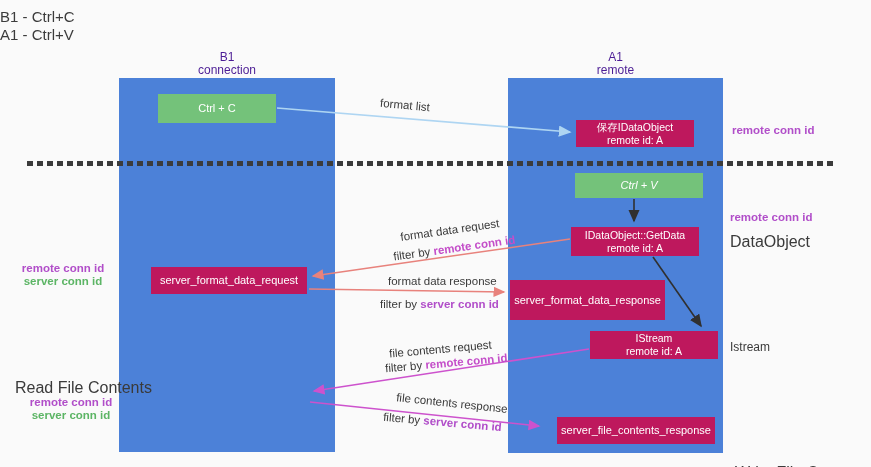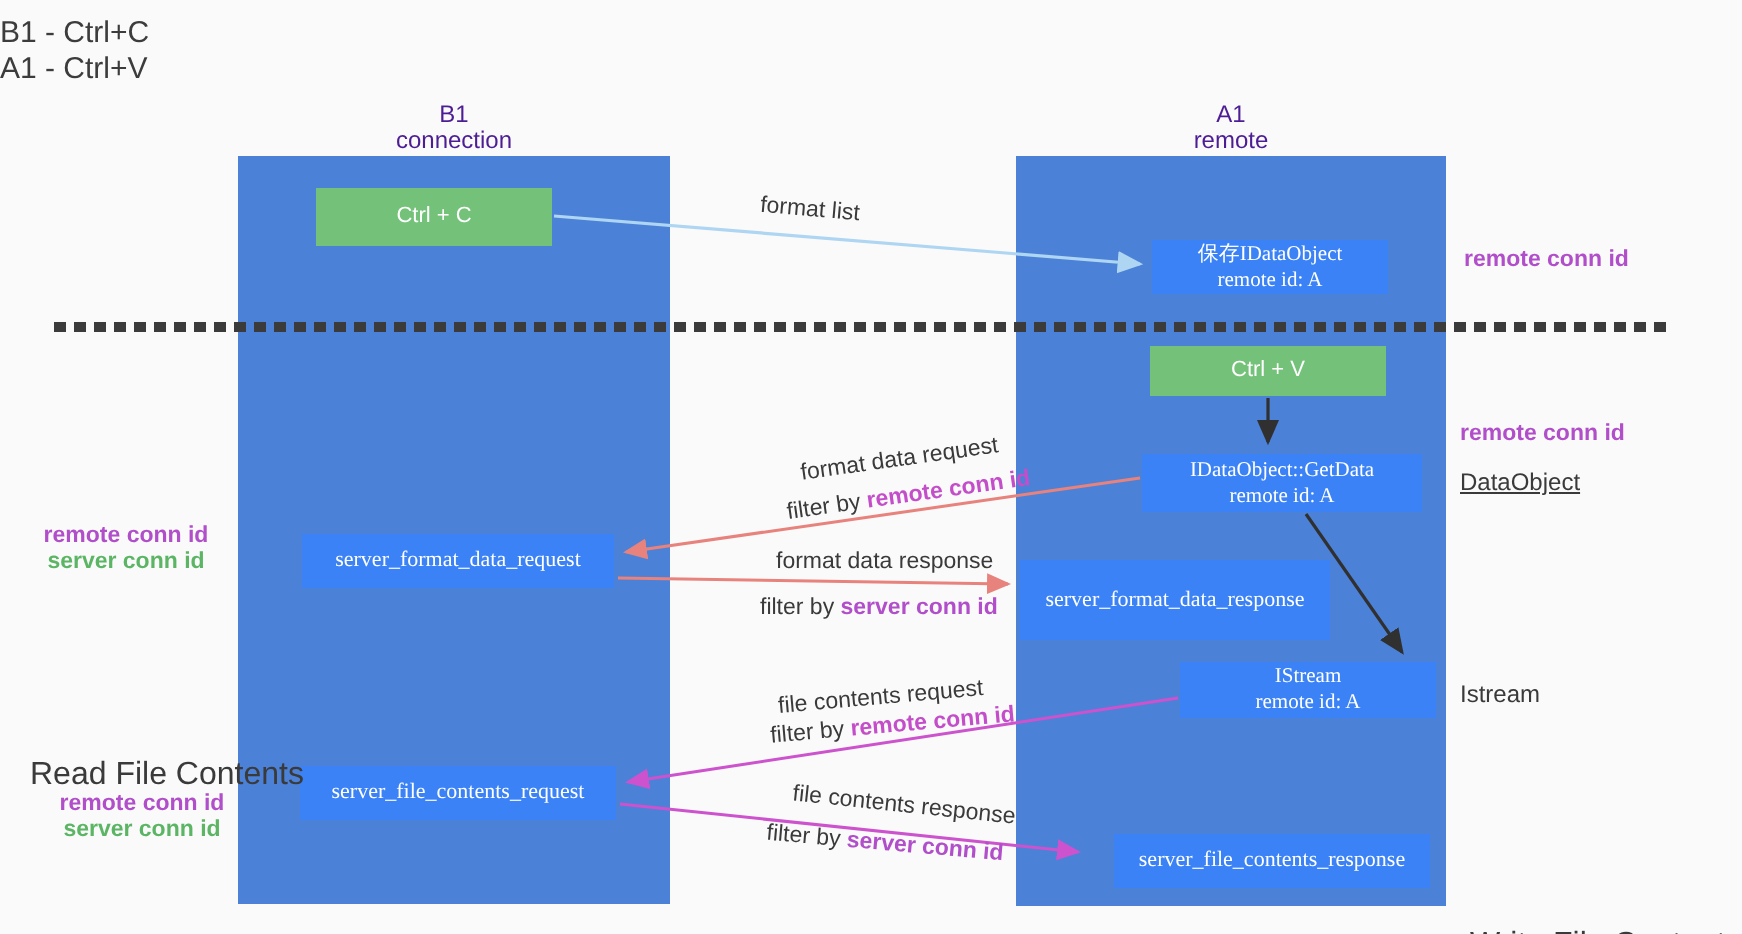--- a/index.html
+++ b/index.html
@@ -23,21 +23,21 @@
     position:absolute; left:27px; top:161px; width:807px; height:5px;
     background-image:repeating-linear-gradient(to right,#3b3b3b 0px,#3b3b3b 6px,transparent 6px,transparent 10px);
     z-index:3;
   }
   .box {
     position:absolute; z-index:4;
     display:flex; flex-direction:column; align-items:center; justify-content:center;
     color:#ffffff; text-align:center; font-size:11px; line-height:13px;
     white-space:nowrap;
   }
-  .box.orange { background:#3b82f6;font-family:Liberation Serif, serif; }
+  .box.orange { background:#be185d; }
   .box.green  { background:#74c27a; }
   .two-line { font-size:10.5px; line-height:13px; }
   svg.arrows { position:absolute; left:0; top:0; z-index:5; pointer-events:none; }
   .lbl {
     position:absolute; z-index:6; white-space:nowrap;
     font-size:11.5px; line-height:13px; color:#3a3a3a;
   }
   .purple  { color:#b14ec9; font-weight:bold; }
   .magenta { color:#c44ec9; font-weight:bold; }
   .grn     { color:#5cb565; font-weight:bold; }
@@ -67,37 +67,36 @@
 
   <div class="dash-line"></div>
 
   <div class="box green" style="left:158px;top:94px;width:118px;height:29px;">Ctrl + C</div>
 
   <div class="box orange two-line" style="left:576px;top:120px;width:118px;height:27px;">
     <div>保存IDataObject</div>
     <div>remote id: A</div>
   </div>
 
-  <div class="box green" style="left:575px;top:173px;width:118px;height:25px;">Ctrl + V</div>
+  <div class="box green" style="left:575px;top:173px;width:128px;height:25px;font-style:italic;">Ctrl + V</div>
 
-  <div class="box orange two-line" style="left:571px;top:227px;width:140px;height:29px;">
+  <div class="box orange two-line" style="left:571px;top:227px;width:128px;height:29px;">
     <div>IDataObject::GetData</div>
     <div>remote id: A</div>
   </div>
 
   <div class="box orange" style="left:151px;top:267px;width:156px;height:27px;">server_format_data_request</div>
 
   <div class="box orange" style="left:510px;top:280px;width:155px;height:40px;">server_format_data_response</div>
 
   <div class="box orange two-line" style="left:590px;top:331px;width:128px;height:28px;">
     <div>IStream</div>
     <div>remote id: A</div>
   </div>
 
-  <div class="box orange" style="left:150px;top:383px;width:158px;height:27px;">server_file_contents_request</div>
 
   <div class="box orange" style="left:557px;top:417px;width:158px;height:27px;">server_file_contents_response</div>
 
   <svg class="arrows" width="871" height="467" viewBox="0 0 871 467">
     <defs>
       <marker id="m-blue" markerWidth="9" markerHeight="8" refX="7" refY="3.5" orient="auto">
         <path d="M0,0 L8,3.5 L0,7 z" fill="#aed5f2"></path>
       </marker>
       <marker id="m-black" markerWidth="9" markerHeight="8" refX="7" refY="3.5" orient="auto">
         <path d="M0,0 L8,3.5 L0,7 z" fill="#303030"></path>
@@ -135,21 +134,21 @@
     <span>filter by </span><span class="magenta">remote conn id</span>
   </div>
 
   <div class="lbl" style="left:396px;top:397px;transform:rotate(6deg);">file contents response</div>
   <div class="lbl" style="left:383px;top:416px;transform:rotate(5deg);">
     <span>filter by </span><span class="purple">server conn id</span>
   </div>
 
   <div class="lbl purple" style="left:732px;top:124px;">remote conn id</div>
   <div class="lbl purple" style="left:730px;top:211px;">remote conn id</div>
-  <div class="lbl" style="left:730px;top:235px;font-size:12px;text-decoration:underline;">DataObject</div>
+  <div class="lbl" style="left:730px;top:235px;font-size:16px;">DataObject</div>
   <div class="lbl" style="left:730px;top:341px;font-size:12px;">Istream</div>
   <div class="lbl" style="left:735px;top:424px;font-size:16px;margin-top:42px;">Write File Contents</div>
 
   <div class="lbl center" style="left:18px;top:262px;width:90px;">
     <div class="purple">remote conn id</div>
     <div class="grn">server conn id</div>
   </div>
   <div class="lbl center" style="left:15px;top:381px;width:112px;">
     <div style="font-size:16px;">Read File Contents</div>
     <div class="purple" style="margin-top:2px;">remote conn id</div>

